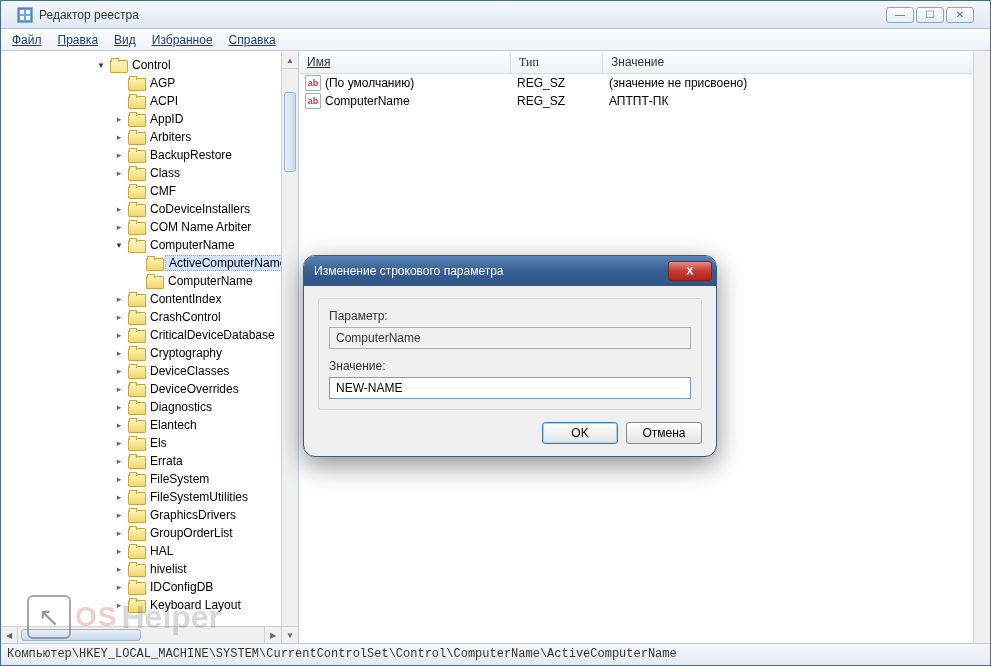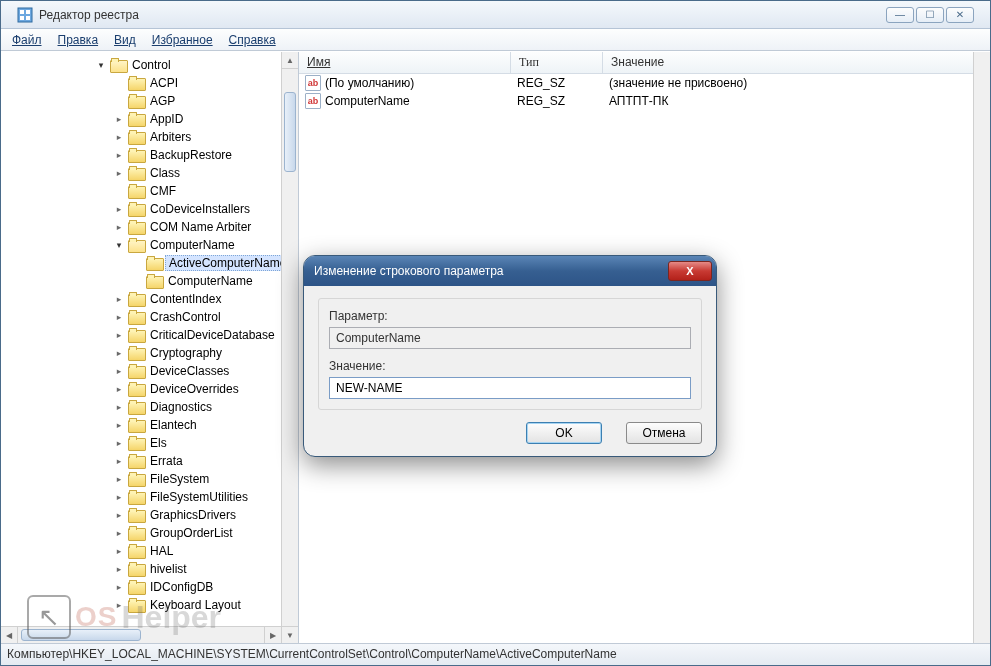--- a/index.html
+++ b/index.html
@@ -49,33 +49,33 @@
 .col { padding:3px 8px; border-right:1px solid #d4dce5; color:#333; }
 .col.name{width:212px;text-decoration:underline;} .col.type{width:92px;font-family:Liberation Serif, serif;} .col.val{flex:1;}
 .listrow { display:flex; height:18px; align-items:center; }
 .listrow .cell{padding:0 6px;display:flex;align-items:center;gap:4px;}
 .listrow .cell.name{width:212px;} .listrow .cell.type{width:92px;} .listrow .cell.val{flex:1;}
 .str-icon{width:16px;height:16px;position:relative;}
 .str-icon::before{content:'';position:absolute;inset:0;border:1px solid #9cb0c7;background:#fff;border-radius:1px;}
 .str-icon::after{content:'ab';position:absolute;inset:0;display:flex;align-items:center;justify-content:center;font-size:9px;font-weight:bold;color:#d03838;}
 
 
-.statusbar { height:22px; border-top:1px solid #c0cad6; background:linear-gradient(to bottom,#f4f7fb,#e4eaf1); padding:3px 6px; color:#333; overflow:hidden; white-space:nowrap; }
+.statusbar { height:22px; border-top:1px solid #c0cad6; background:linear-gradient(to bottom,#f4f7fb,#e4eaf1); padding:3px 6px; color:#333; overflow:hidden; white-space:nowrap;font-family:Liberation Mono, monospace; }
 
 
 .dialog{position:absolute;left:302px;top:254px;width:414px;background:#f0f0f0;border:1px solid #395a7a;border-radius:12px;box-shadow:0 8px 26px rgba(0,0,0,0.45);overflow:hidden;}
 .dlgtitle{height:30px;background:linear-gradient(to bottom,#5a85b6 0%,#365f91 50%,#2d5487 100%);display:flex;align-items:center;padding:0 2px 0 10px;color:#fff;font-size:12px;}
 .dlgtitle .t{flex:1;}
 .dlgclose{width:44px;height:20px;background:linear-gradient(to bottom,#e58a87,#c83a33 50%,#b3211a);border:1px solid #7a2620;border-radius:3px;display:flex;align-items:center;justify-content:center;color:#fff;font-weight:bold;font-size:11px;cursor:default;margin-right:2px;}
 .dlgbody{padding:12px 14px 6px;}
 .dlgbody .grpbox{border:1px solid #d6d6d6;border-radius:3px;padding:10px;background:#f0f0f0;margin-bottom:6px;}
 .dlgbody label{display:block;margin-bottom:4px;color:#333;}
 .roinput{width:100%;height:22px;border:1px solid #abadb3;background:#f0f0f0;padding:2px 6px;margin-bottom:10px;color:#333;}
 .txtinput{width:100%;height:22px;border:1px solid #7a9cc6;background:#fff;padding:2px 6px;}
-.dlgbtns{display:flex;justify-content:flex-end;gap:24px;padding:0 14px 12px;}
+.dlgbtns{display:flex;justify-content:flex-end;gap:8px;padding:0 14px 12px;}
 .dlgbtn{min-width:76px;height:22px;border:1px solid #8a8a8a;border-radius:3px;background:linear-gradient(to bottom,#fdfdfd,#e3e3e3);cursor:default;}
 .dlgbtn.primary{border:1px solid #3c7fb1;box-shadow:0 0 0 1px #a6d4f2 inset;}
 
 
 .watermark{position:absolute;left:26px;bottom:26px;display:flex;align-items:center;gap:4px;opacity:0.5;}
 .watermark .cursorbox{width:44px;height:44px;border:2px solid #555;border-radius:6px;display:flex;align-items:center;justify-content:center;}
 .watermark .arrow{font-size:26px;color:#333;}
 .watermark .wtxt{font-size:28px;font-weight:bold;color:rgba(180,70,50,0.5);letter-spacing:1px;}
 .watermark .wtxt2{font-size:32px;font-weight:bold;color:rgba(100,100,100,0.5);}
 </style>
@@ -111,26 +111,26 @@
   <div class="treepane">
     <div class="tree" id="tree">
         <div class="node" style="padding-left: 94px;">
           <span class="expander open">▾</span>
           <span class="folder-icon open"></span>
           <span class="label">Control</span>
         </div>
         <div class="node" style="padding-left: 112px;">
           <span class="expander"></span>
           <span class="folder-icon"></span>
+          <span class="label">AGP</span>
+        </div>
+        <div class="node" style="padding-left: 112px;">
+          <span class="expander"></span>
+          <span class="folder-icon"></span>
           <span class="label">ACPI</span>
-        </div>
-        <div class="node" style="padding-left: 112px;">
-          <span class="expander"></span>
-          <span class="folder-icon"></span>
-          <span class="label">AGP</span>
         </div>
         <div class="node" style="padding-left: 112px;">
           <span class="expander">▸</span>
           <span class="folder-icon"></span>
           <span class="label">AppID</span>
         </div>
         <div class="node" style="padding-left: 112px;">
           <span class="expander">▸</span>
           <span class="folder-icon"></span>
           <span class="label">Arbiters</span>

